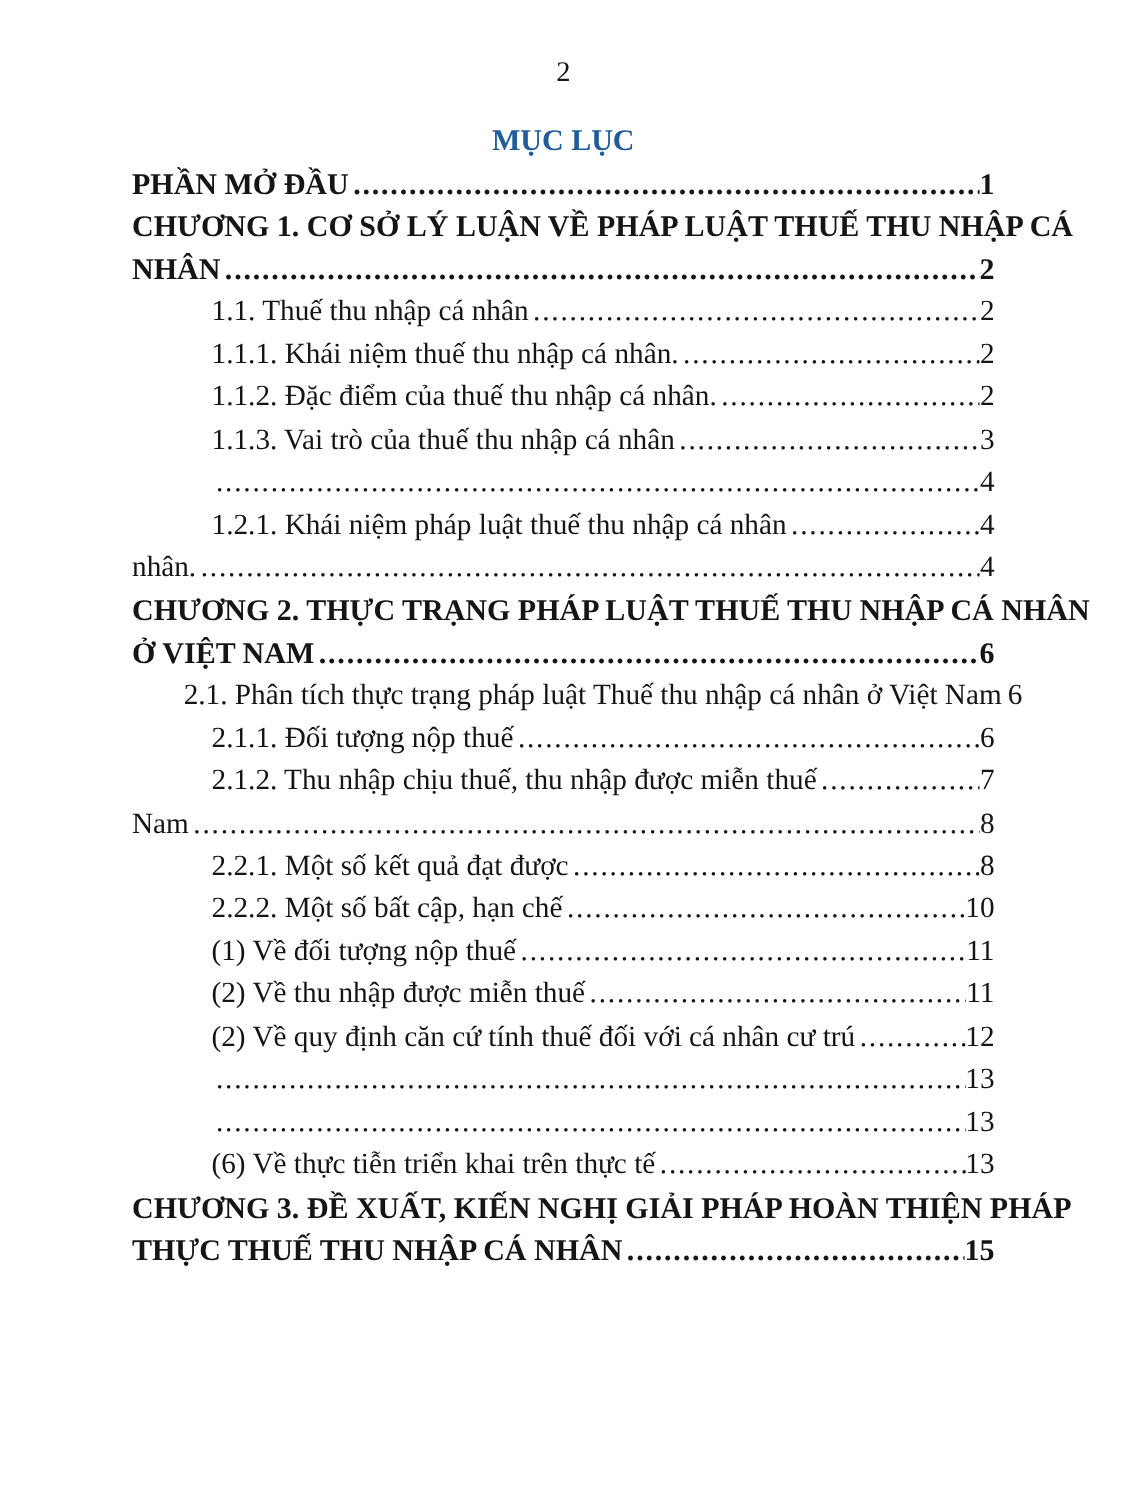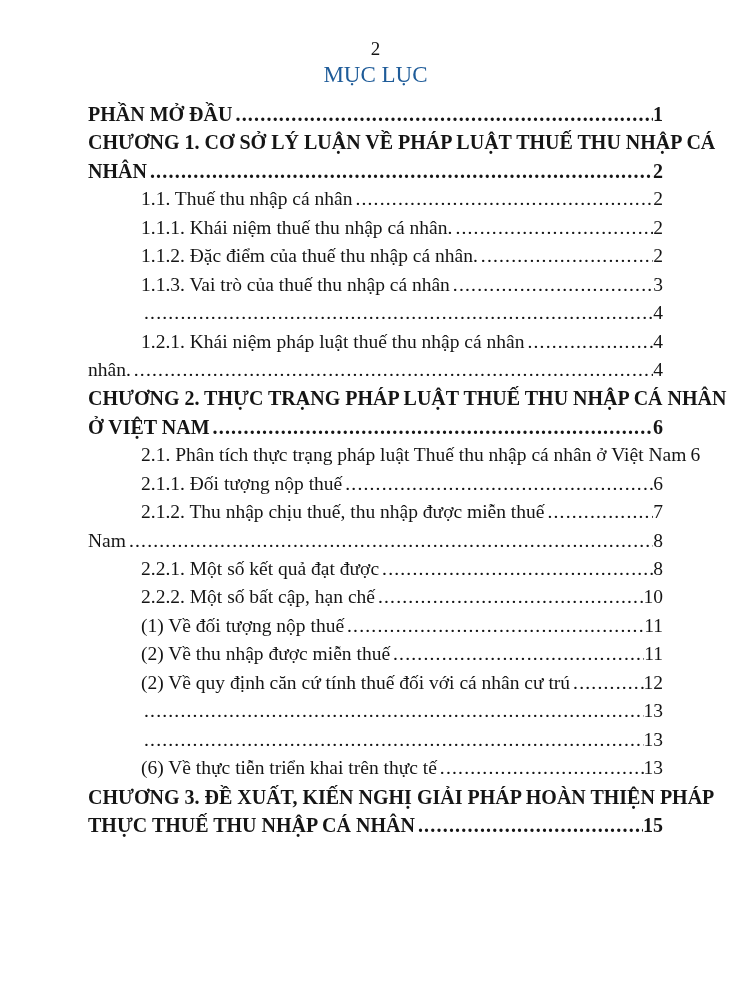--- a/index.html
+++ b/index.html
@@ -20,43 +20,45 @@
     height: 1000px;
     padding: 36px 87px 0 88px;
     background: #ffffff;
   }
   .page-number {
     text-align: center;
     font-size: 19px;
     line-height: 26px;
   }
   .toc-title {
+    margin-top: 19px;
     text-align: center;
-    font-size: 23px;
+    font-size: 20px;
     line-height: 26px;
-    font-weight: normal;
+    font-weight: bold;
     color: var(--title-color, #1F5C99);
   }
   .toc {
-    margin-top: 12px;
+    margin-top: 2px;
   }
   .toc-line {
     display: flex;
     align-items: baseline;
     height: 28.45px;
     line-height: 28.45px;
     font-size: 19.5px;
     white-space: nowrap;
   }
   .toc-line.chapter {
     font-weight: bold;
     font-size: 20px;
   }
   .toc-line.indent {
     padding-left: 53px;
+    justify-content: center;
   }
   .toc-line .txt {
     flex: 0 1 auto;
   }
   .toc-line.justify .txt {
     flex: 1 1 auto;
     text-align: justify;
     text-align-last: justify;
   }
   .toc-line .dots {

